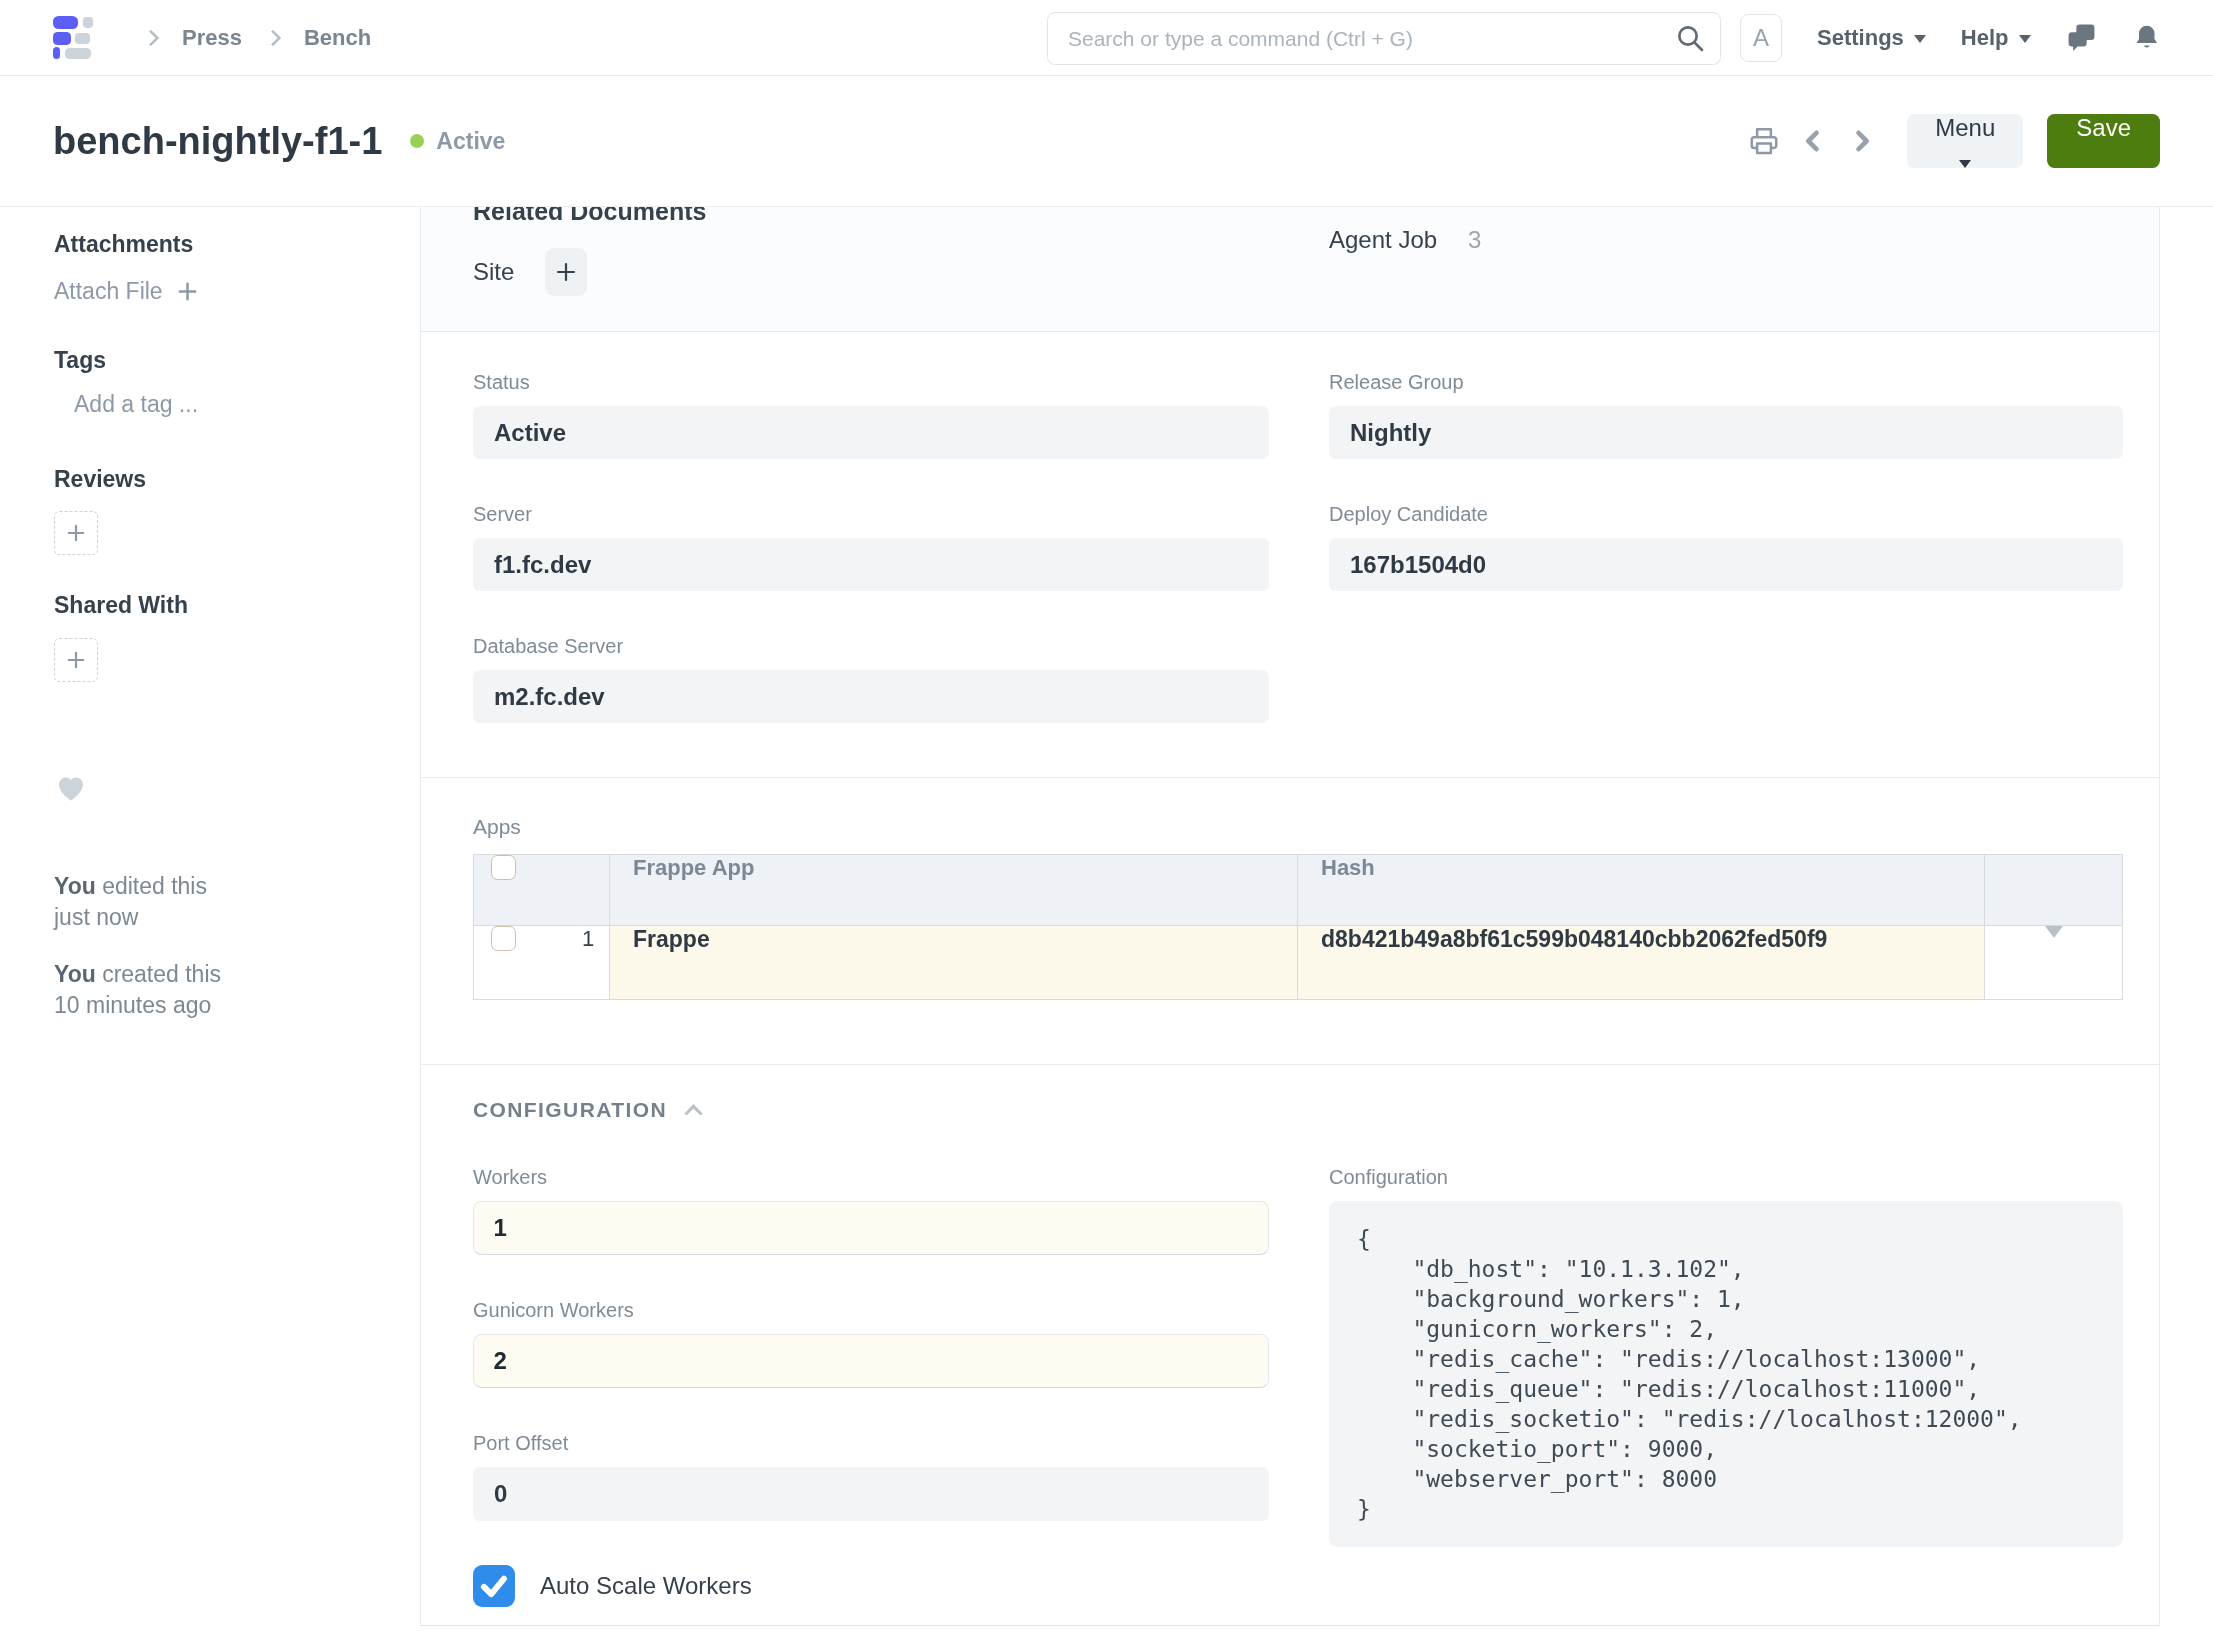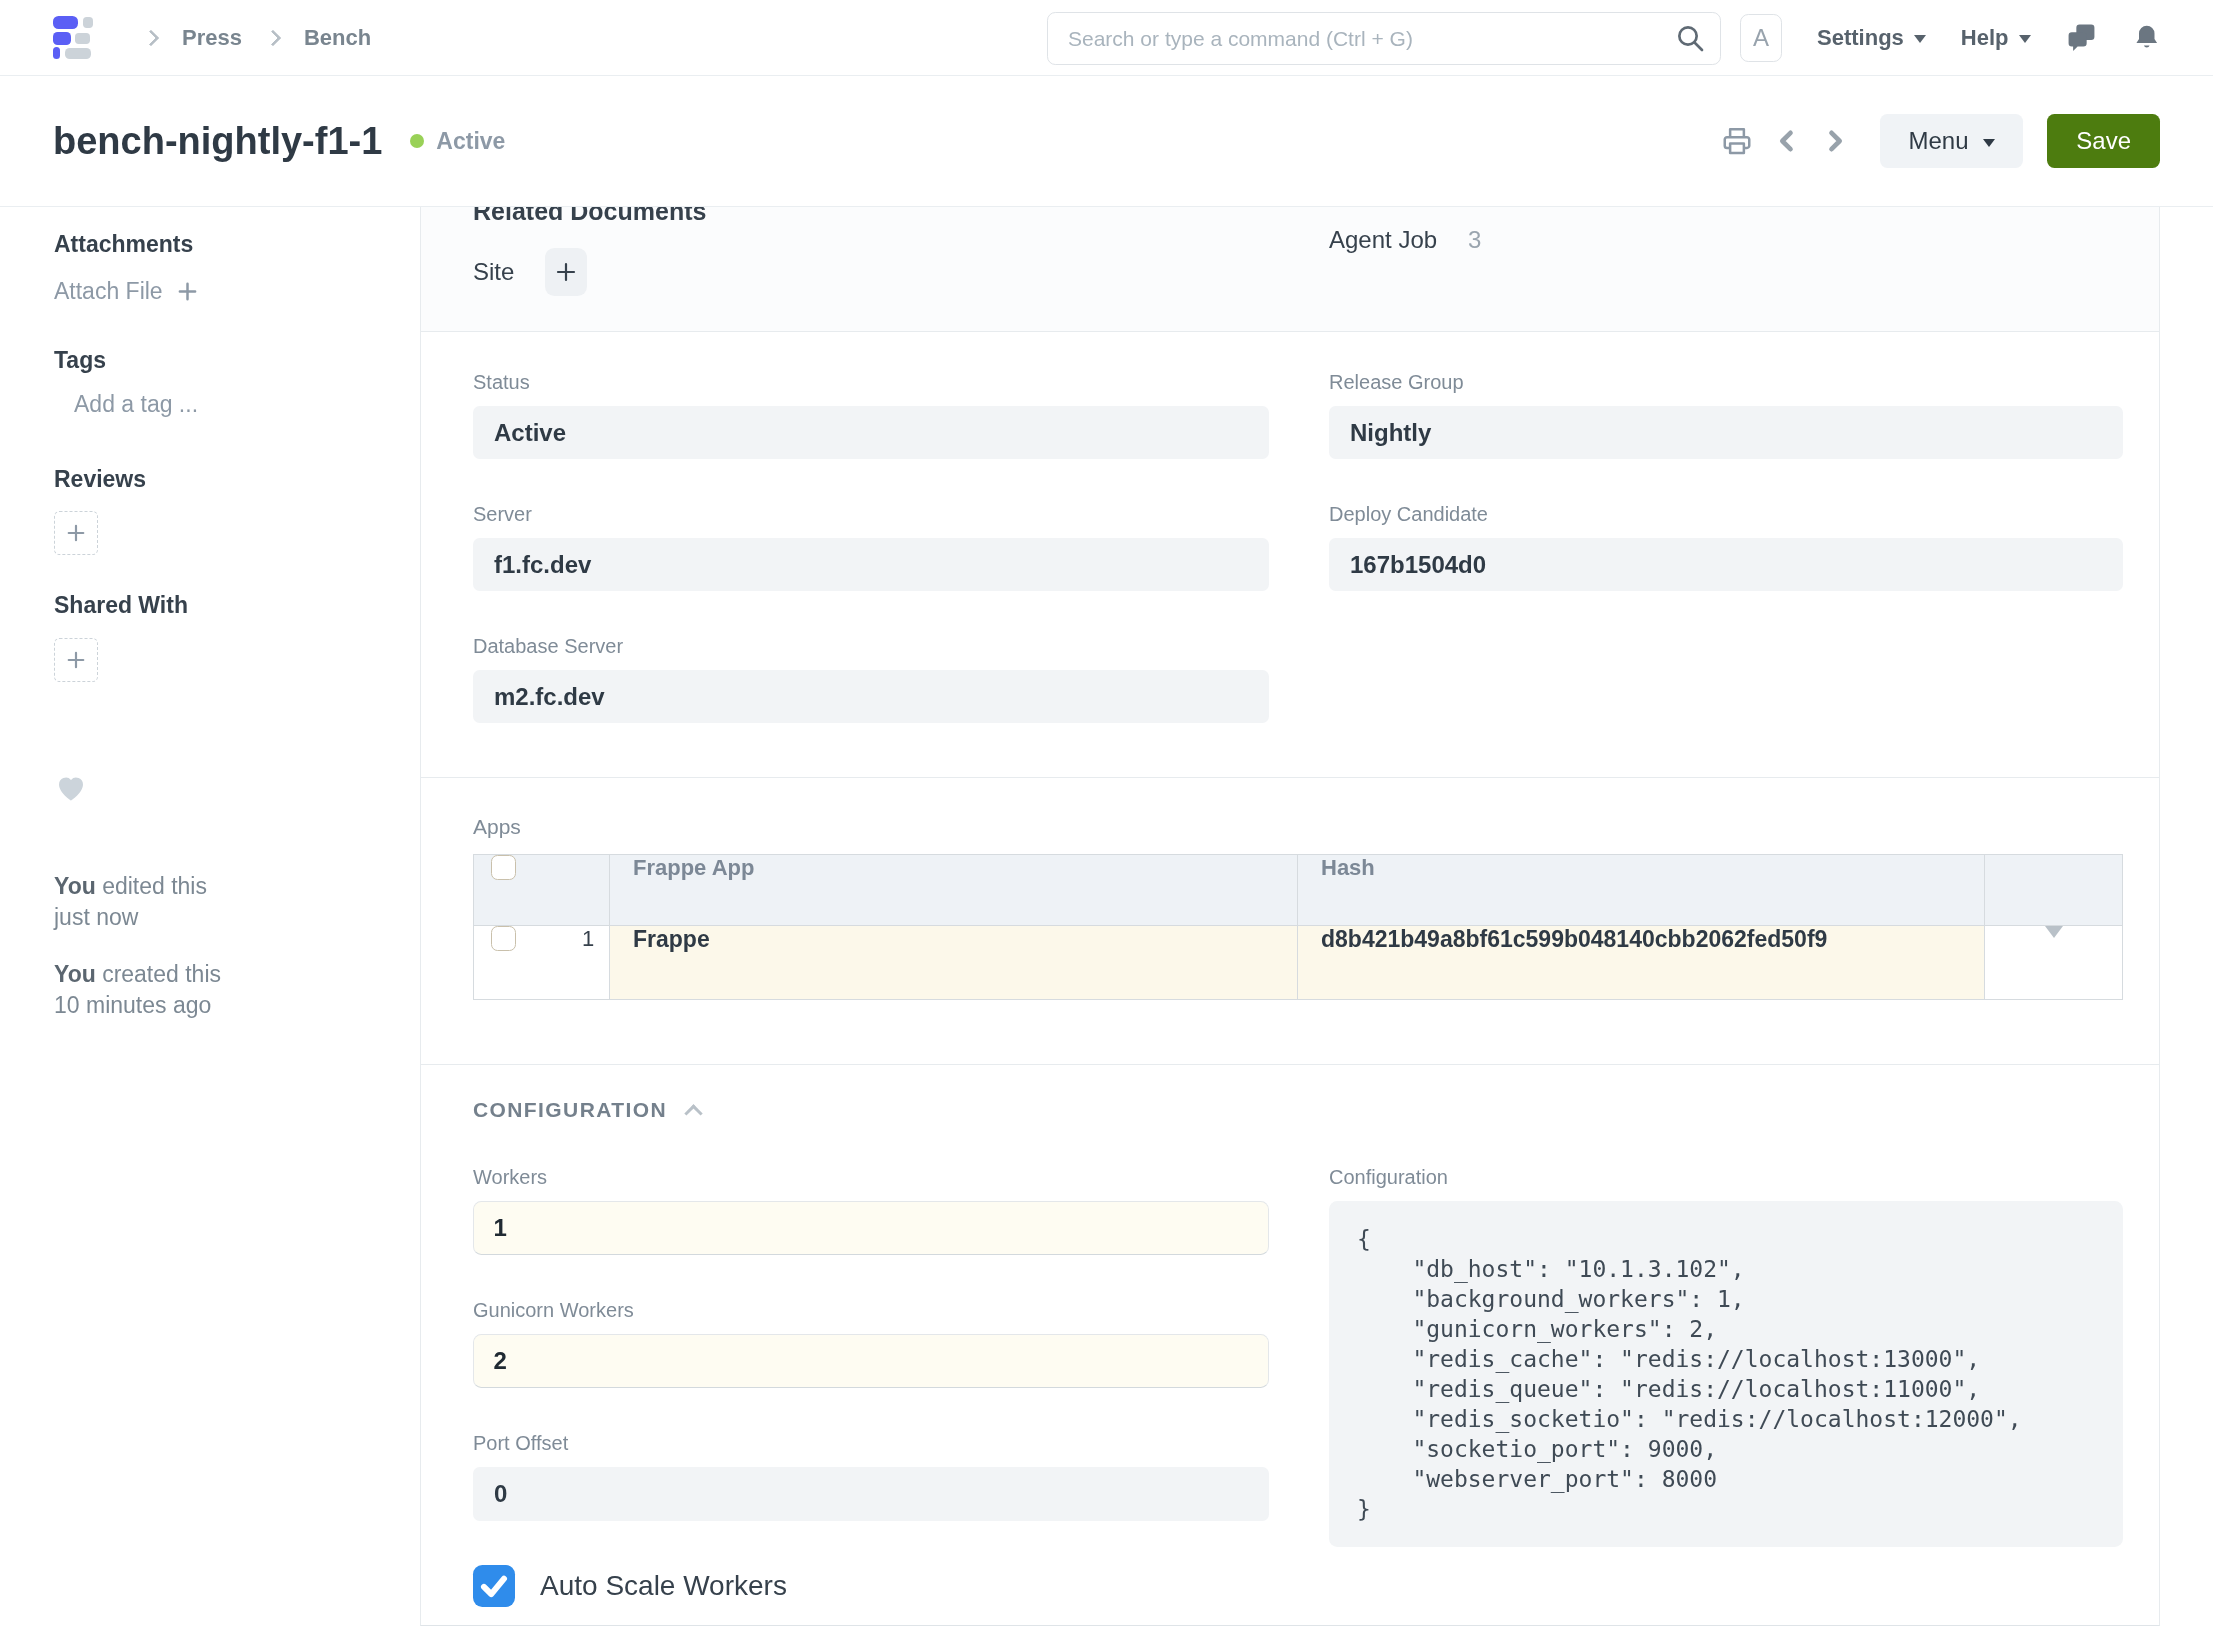--- a/index.html
+++ b/index.html
@@ -42,21 +42,21 @@
   
   .title-bar { height:131px; border-bottom:1.8px solid #eaeef1; display:flex; align-items:center;
             padding:0 53px; background:#fff; }
   .doc-title { font-size:38px; font-weight:700; color:#2f3a45; }
   .indicator { display:flex; align-items:center; gap:12px; margin-left:28px; }
   .dot { width:14px; height:14px; border-radius:50%; background:#99d157; }
   .indicator-label { font-size:23px; font-weight:700; color:#8d99a6; }
   .title-actions { margin-left:auto; display:flex; align-items:center; gap:13px; }
   .title-actions .icon-btn { margin-right:7.4px; }
   .btn { height:54px; border:none; border-radius:7.4px; font-size:24px; font-family:inherit;
-         display:flex; align-items:center; cursor:pointer; }
+         display:flex; align-items:center; cursor:pointer;flex-direction:column; }
   .btn-menu { background:#f0f3f6; color:#2f3a45; padding:0 28px; gap:14.8px; margin-left:11px; }
   .btn-menu .caret-d { border-top-color:#2f3a45; }
   .btn-save { background:#4d7c0f; color:#fff; padding:0 29px; margin-left:11px; font-weight:400; }
 
   
   .content { display:flex; height:1442px; }
   .sidebar { width:420px; flex-shrink:0; padding:24px 37px 0 54px; }
   .sb-h { font-size:23px; font-weight:700; color:#36414c; }
   .sb-link { font-size:23px; color:#8d99a6; display:flex; align-items:center; gap:14.8px; cursor:pointer; }
   .add-box { width:44px; height:44px; border:1.8px dashed #ccd3d9; border-radius:5.5px; display:flex;
@@ -118,21 +118,21 @@
              transform:rotate(45deg); margin-top:7.4px; }
   .input-box { width:100%; height:54px; background:#fefcf2; border:1.8px solid #e4e7ea;
                border-bottom-color:#d3d9dd; border-radius:8.3px; font-family:inherit; font-size:24px;
                font-weight:700; padding:0 19.4px; color:#202a33; outline:none; }
   .input-gray { width:100%; height:54px; background:#f2f4f6; border:none; border-radius:6.5px;
                font-family:inherit; font-size:24px; font-weight:700; padding:0 21px; color:#2f3a45;
                outline:none; }
   .check-row { margin-top:41px; display:flex; align-items:center; gap:25px; }
   .bluecheck { width:42px; height:42px; border-radius:9.2px; background:#2f8ceb; display:flex;
                align-items:center; justify-content:center; cursor:pointer; }
-  .check-label { font-size:28px; color:#36414c; cursor:pointer; }
+  .check-label { font-size:24px; color:#36414c; cursor:pointer; }
   .code-block { background:#f2f4f6; border-radius:8.3px; padding:23px 28px;
                 font-family:"DejaVu Sans Mono","Liberation Mono",monospace; font-size:23px;
                 line-height:30px; color:#3f4a55; white-space:pre; }
 </style>
 </head>
 <body>
 
 <div class="navbar">
   <div class="logo">
     <i class="lg-b1"></i>

